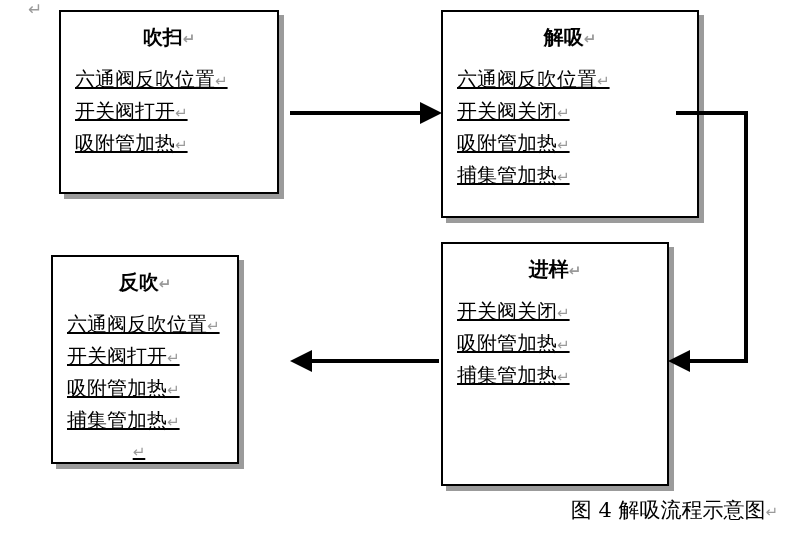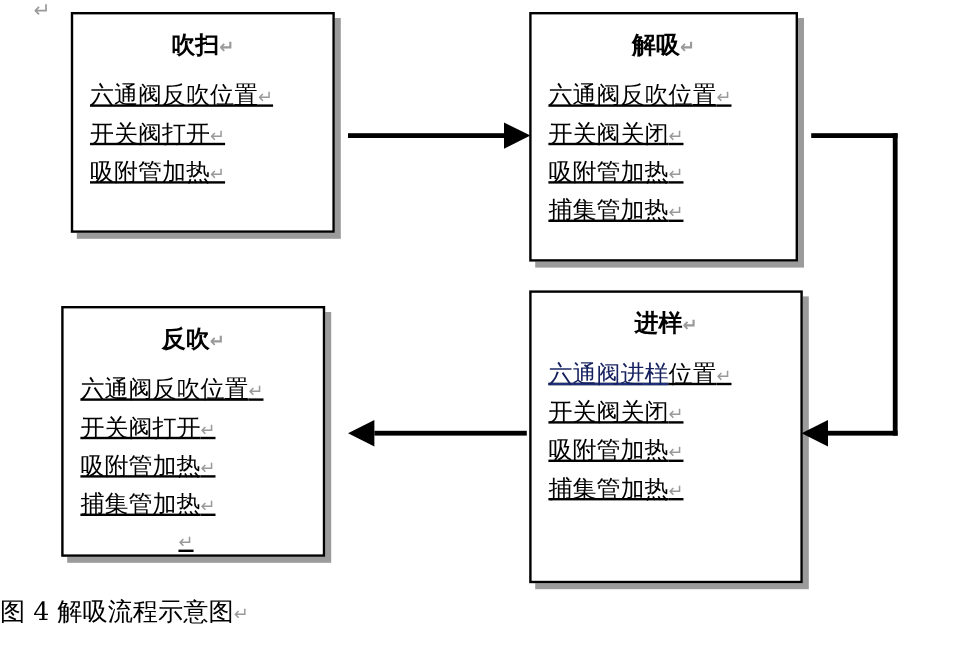--- a/index.html
+++ b/index.html
@@ -65,22 +65,22 @@
     font-family: "DejaVu Sans", "Liberation Sans", sans-serif;
   }
   .box-line.centered-return {
     text-align: center;
     padding-right: 26px;
     line-height: 26px;
   }
 
   
   #box-purge    { left: 59px;  top: 10px;  width: 220px; height: 184px; }
-  #box-desorb   { left: 441px; top: 10px;  width: 224px; height: 208px; }
-  #box-backflush{ left: 51px;  top: 255px; width: 220px; height: 209px; }
+  #box-desorb   { left: 441px; top: 10px;  width: 258px; height: 208px; }
+  #box-backflush{ left: 51px;  top: 255px; width: 188px; height: 209px; }
   #box-inject   { left: 441px; top: 242px; width: 228px; height: 244px; }
 
   
   .conn { position: absolute; background: #000000; }
 
   
   #arrow-purge-desorb-line { left: 290px; top: 111px; width: 133px; height: 4px; }
   #arrow-purge-desorb-head {
     left: 420px; top: 102px; width: 0; height: 0;
     background: transparent;
@@ -110,21 +110,21 @@
     border-bottom: 11px solid transparent;
     border-right: 22px solid #000000;
   }
 
   
   .caption {
     position: absolute;
     left: 0;
     top: 497px;
     width: 778px;
-    text-align: left;
+    text-align: right;
     font-size: 21px;
     line-height: 26px;
     white-space: nowrap;
   }
 </style>
 </head>
 <body>
 
 <div class="page-return">↵</div>
 
@@ -186,23 +186,20 @@
       <span class="tail">↵</span>
     </div>
   </div>
 </div>
 
 <div class="box" id="box-inject">
   <div class="box-title">
     <span>进样</span><span class="tail">↵</span>
   </div>
   <div class="box-lines">
-    <div class="box-line underlined">
-      <span class="u">六通阀进样</span><span>位置</span><span class="tail">↵</span>
-    </div>
     <div class="box-line">
       <span>开关阀关闭</span><span class="tail">↵</span>
     </div>
     <div class="box-line">
       <span>吸附管加热</span><span class="tail">↵</span>
     </div>
     <div class="box-line">
       <span>捕集管加热</span><span class="tail">↵</span>
     </div>
   </div>

